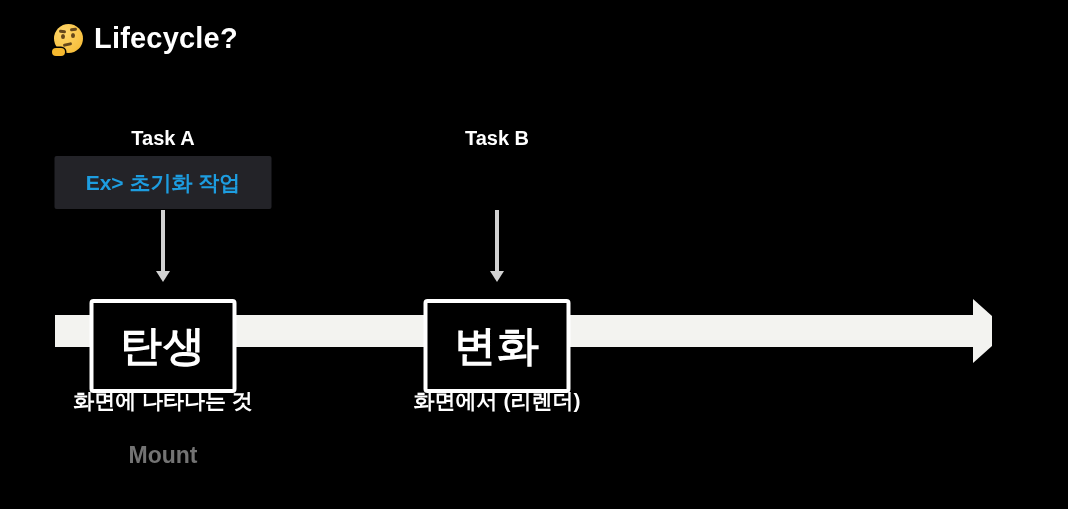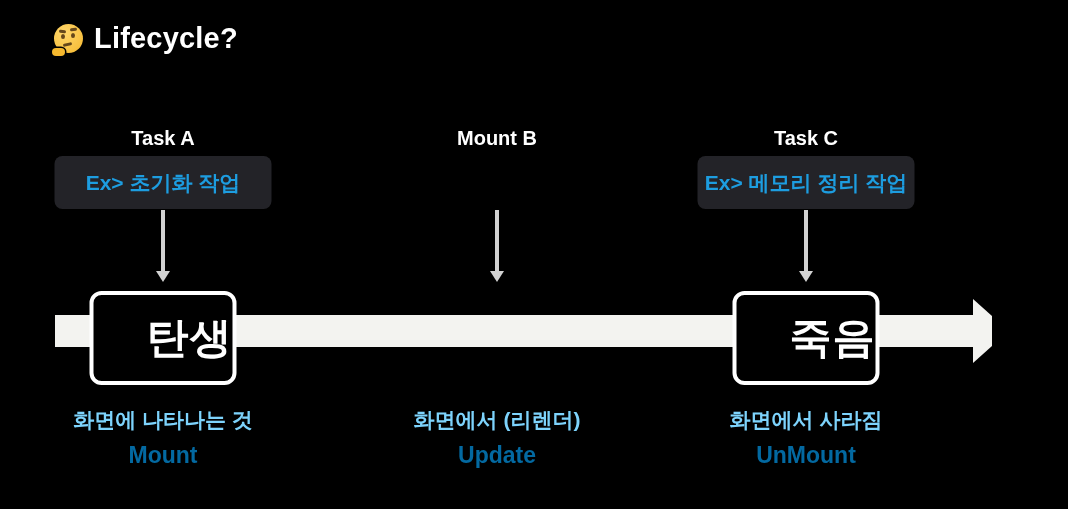--- a/index.html
+++ b/index.html
@@ -48,52 +48,52 @@
   .col{position:absolute;top:115px;width:320px;height:370px;z-index:2;}
   .col-0{left:3px;}
   .col-1{left:337px;}
   .col-2{left:646px;}
   .col > div{position:absolute;left:50%;transform:translateX(-50%);}
   .task{
     top:8px;height:30px;line-height:30px;white-space:nowrap;
     font-size:20px;font-weight:bold;color:#ffffff;text-align:left;
   }
   .exbox{
-    top:41px;width:217px;height:53px;border-radius:8px;
+    top:41px;width:217px;height:53px;border-radius:2px;
     background:#232328;display:flex;align-items:center;justify-content:center;
   }
   .exbox span{
     font-size:21px;font-weight:bold;color:#1d9de0;white-space:nowrap;
   }
   .varrow{top:95px;width:14px;height:72px;}
   .varrow .vline{
     position:absolute;left:50%;transform:translateX(-50%);
     top:0;width:4px;height:61px;background:#d2d2d2;
   }
   .varrow .vhead{
     position:absolute;left:50%;transform:translateX(-50%);
     top:61px;width:0;height:0;
     border-left:7px solid transparent;border-right:7px solid transparent;
     border-top:11px solid #d2d2d2;
   }
   .stagebox{
-    top:176px;width:147px;height:94px;box-sizing:border-box;
-    border:4px solid #ffffff;border-radius:12px;background:#000000;
-    display:flex;align-items:center;justify-content:flex-end;
+    top:184px;width:147px;height:94px;box-sizing:border-box;
+    border:4px solid #ffffff;border-radius:4px;background:#000000;
+    display:flex;align-items:center;justify-content:center;
   }
   .stagebox span{
     font-size:42px;font-weight:bold;color:#ffffff;white-space:nowrap;letter-spacing:1px;
   }
   .desc{
-    top:289px;height:32px;line-height:32px;white-space:nowrap;
-    font-size:21px;font-weight:bold;color:#7dd3fc;text-align:center;
+    top:270px;height:32px;line-height:32px;white-space:nowrap;
+    font-size:21px;font-weight:bold;color:#ffffff;text-align:center;
   }
   .eng{
     top:324px;height:32px;line-height:32px;white-space:nowrap;
-    font-size:23px;font-weight:bold;color:#0369a1;text-align:center;
+    font-size:23px;font-weight:bold;color:#737373;text-align:center;
   }
 </style>
 </head>
 <body>
 
 <div class="slide">
 
   <div class="title">
     <span class="emoji-face">
       <span class="brow l"></span>
@@ -119,38 +119,25 @@
         <div class="vhead"></div>
     </div>
     <div class="stagebox">
       <span>탄생</span>
     </div>
     <div class="desc">화면에 나타나는 것</div>
     <div class="eng">Mount</div>
   </div>
 
   <div class="col col-1">
-    <div class="task">Mount B</div>
-    <div class="varrow">
-      <div class="vline"></div>
-        <div class="vhead"></div>
-    </div>
-    <div class="desc">화면에서 (리렌더)</div>
-    <div class="eng">Update</div>
-  </div>
-
-  <div class="col col-2">
-    <div class="task">Task C</div>
-    <div class="exbox">
-      <span>Ex&gt; 메모리 정리 작업</span>
-    </div>
+    <div class="task">Task B</div>
     <div class="varrow">
       <div class="vline"></div>
         <div class="vhead"></div>
     </div>
     <div class="stagebox">
-      <span>죽음</span>
+      <span>변화</span>
     </div>
-    <div class="desc">화면에서 사라짐</div>
-    <div class="eng">UnMount</div>
+    <div class="desc">화면에서 (리렌더)</div>
   </div>
+
 
 </div>
 
 </body></html>

